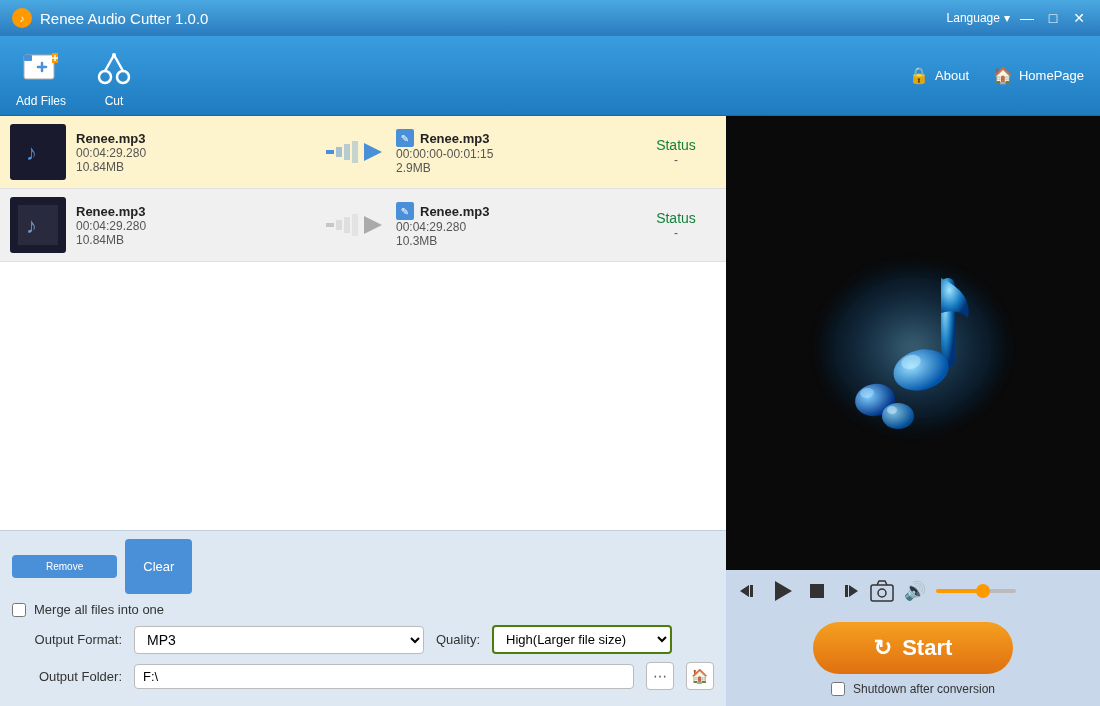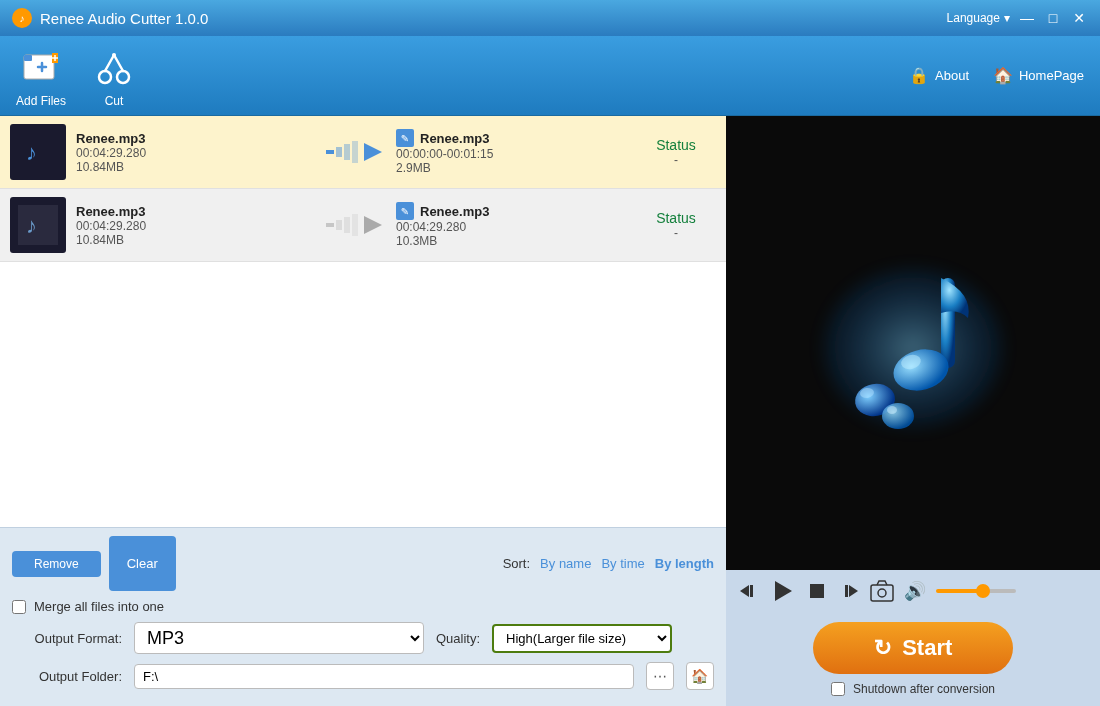--- a/index.html
+++ b/index.html
@@ -134,21 +134,21 @@
     #bottom-controls {
       background: #dde8f2;
       padding: 8px 12px;
       border-top: 1px solid #c0d0e0;
     }
     .btn-row {
       display: flex; align-items: center; gap: 8px; margin-bottom: 8px;
     }
     .btn-remove {
       background: #4a90d9; color: white; border: none; border-radius: 4px;
-      padding: 6px 22px; font-size: 12px; cursor: pointer;
+      padding: 6px 34px; font-size: 10px; cursor: pointer;
     }
     .btn-clear {
       background: #4a90d9; color: white; border: none; border-radius: 4px;
       padding: 20px 18px; font-size: 13px; cursor: pointer;
     }
     .sort-area {
       margin-left: auto; display: flex; align-items: center; gap: 10px;
       font-size: 13px; color: #333;
     }
     .sort-link { color: #4a90d9; cursor: pointer; }
@@ -161,21 +161,21 @@
     .merge-row input[type=checkbox] { width: 14px; height: 14px; }
     .merge-row label { font-size: 13px; color: #333; }
 
     
     .form-row {
       display: flex; align-items: center; gap: 12px; margin-bottom: 8px;
     }
     .form-label { font-size: 13px; color: #333; width: 110px; text-align: right; }
     .format-select {
       width: 290px; padding: 4px 8px; border: 1px solid #bbb;
-      border-radius: 4px; font-size: 18px; background: white;
+      border-radius: 4px; font-size: 14px; background: white;
     }
     .quality-select {
       width: 180px; padding: 4px 8px; border: 2px solid #4d7c0f;
       border-radius: 4px; font-size: 13px; background: white;
     }
 
     
     .folder-row {
       display: flex; align-items: center; gap: 12px;
     }
@@ -395,26 +395,20 @@
           <div class="status-label">Status</div>
           <div class="status-value">-</div>
         </div>
       </div>
     </div>
 
     <div id="bottom-controls">
       <div class="btn-row">
         <button class="btn-remove">Remove</button>
         <button class="btn-clear">Clear</button>
-        <div class="sort-area">
-          <span>Sort:</span>
-          <span class="sort-link">By name</span>
-          <span class="sort-link">By time</span>
-          <span class="sort-link active">By length</span>
-        </div>
       </div>
 
       <div class="merge-row">
         <input type="checkbox" id="merge-cb" style="">
         <label for="merge-cb">Merge all files into one</label>
       </div>
 
       <div class="form-row">
         <span class="form-label">Output Format:</span>
         <select class="format-select">

